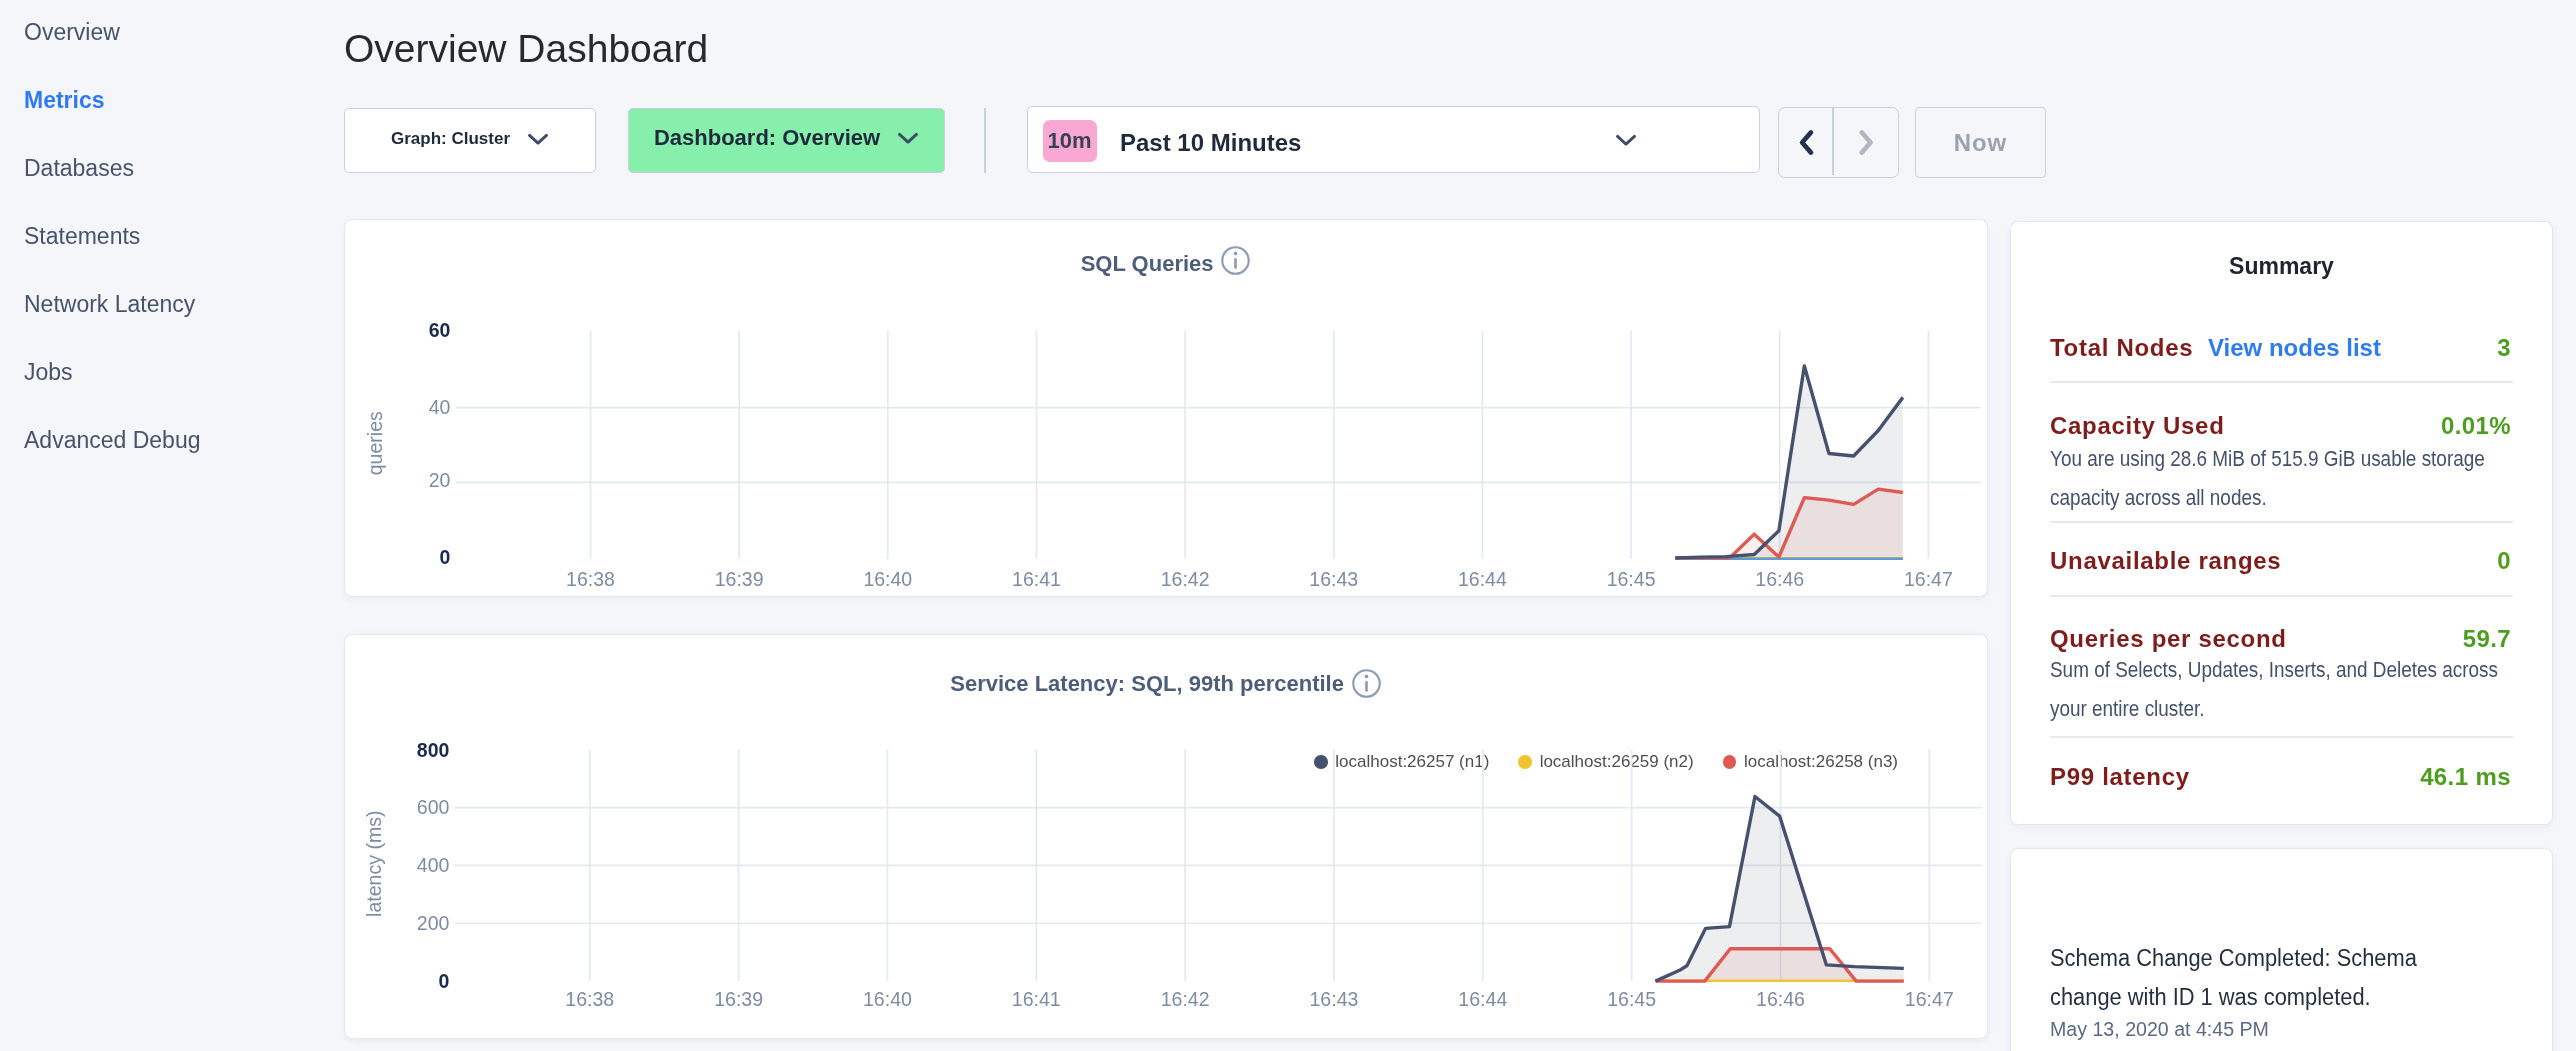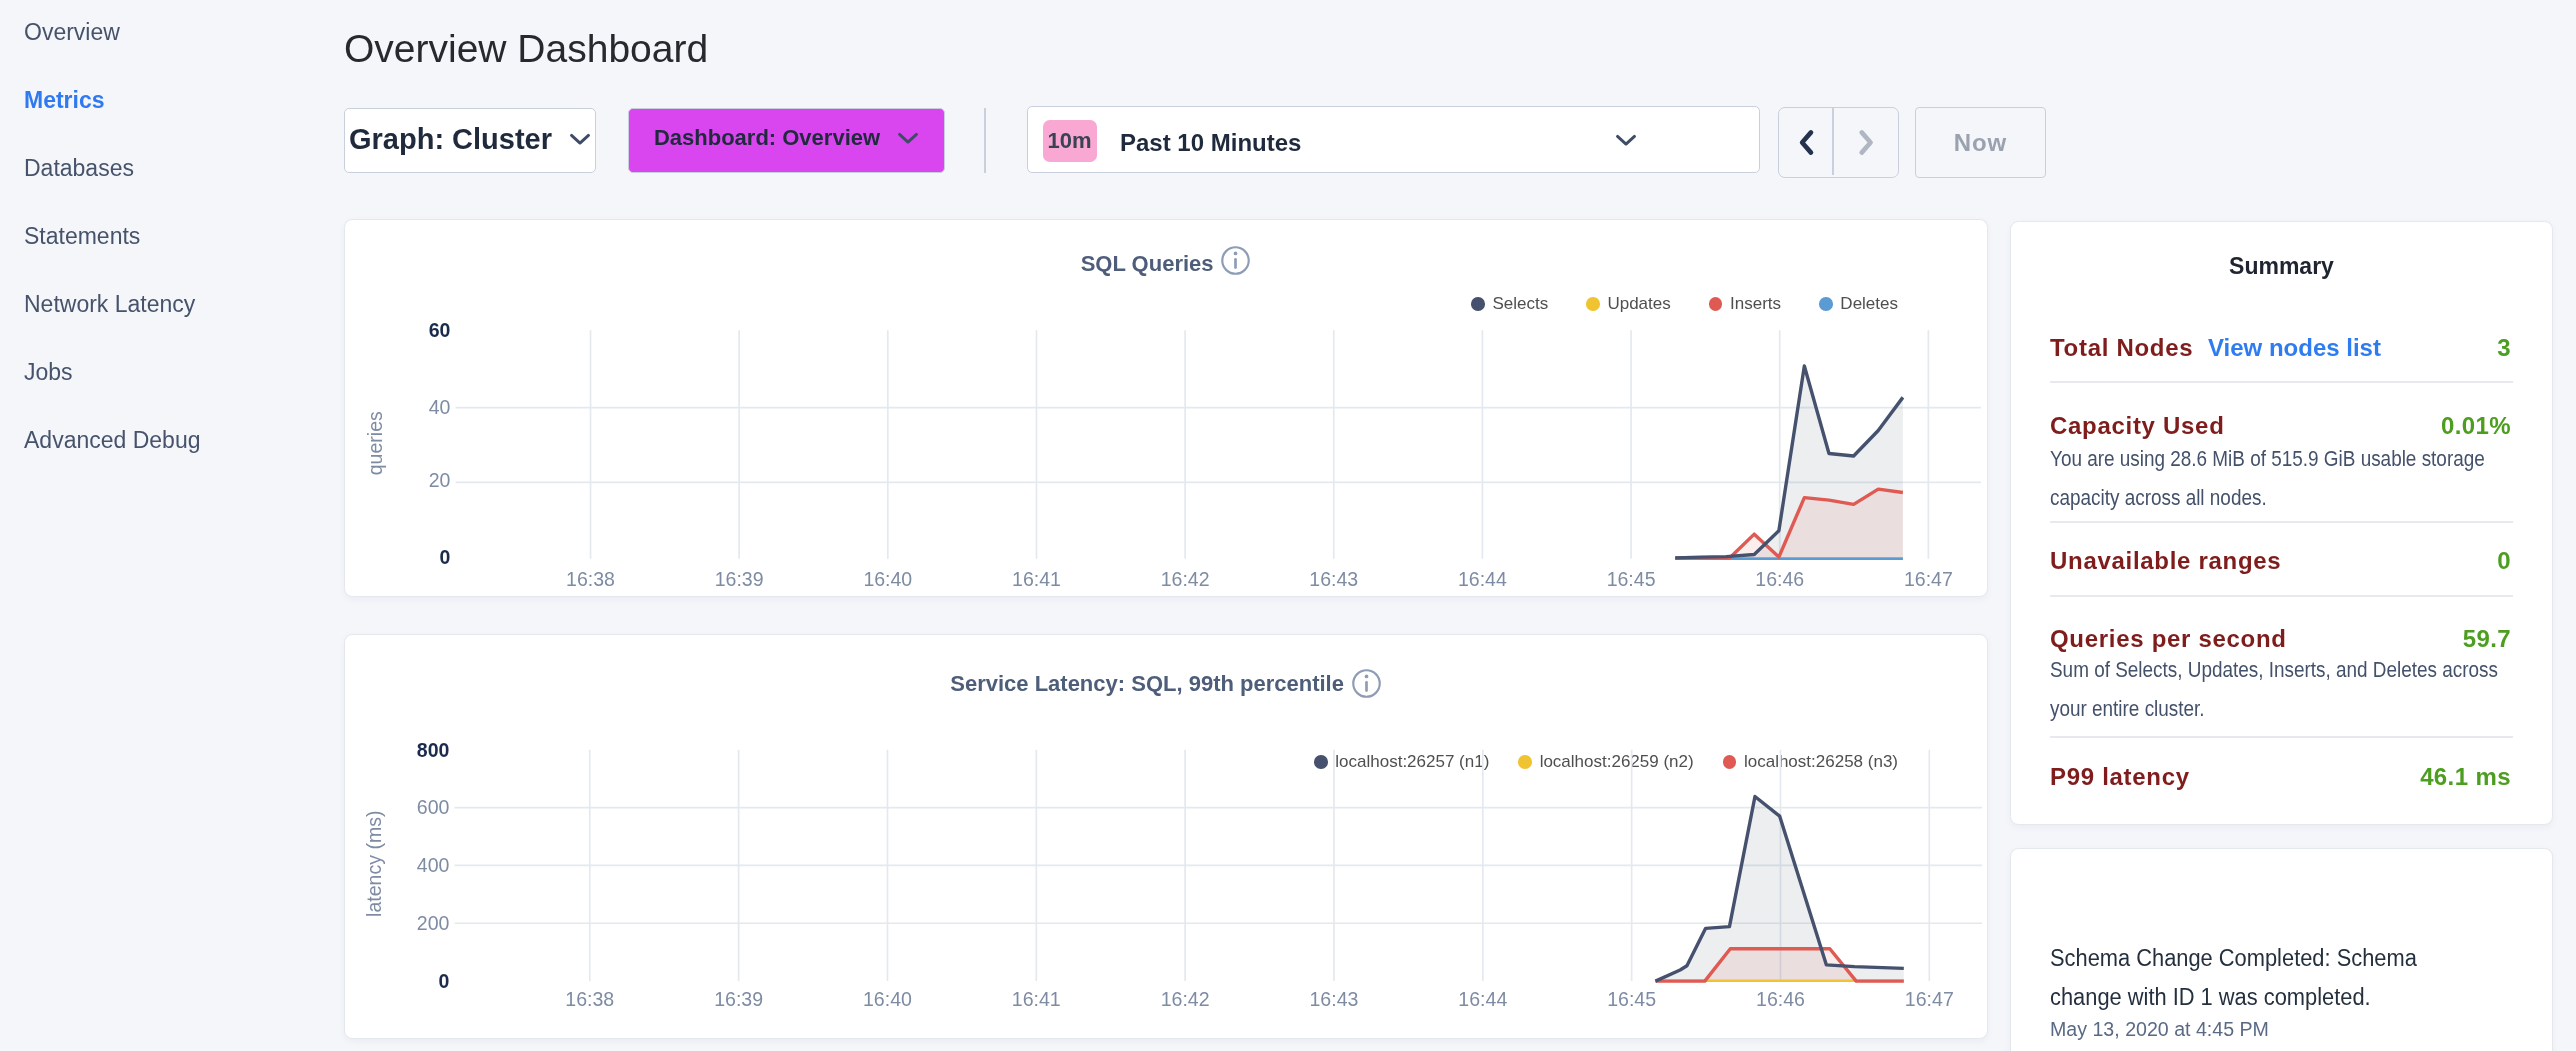--- a/index.html
+++ b/index.html
@@ -27,26 +27,26 @@
   <div class="abs nav active" style="left:24px; top:89px;">Metrics</div>
   <div class="abs nav" style="left:24px; top:157px;">Databases</div>
   <div class="abs nav" style="left:24px; top:225px;">Statements</div>
   <div class="abs nav" style="left:24px; top:293px;">Network Latency</div>
   <div class="abs nav" style="left:24px; top:361px;">Jobs</div>
   <div class="abs nav" style="left:24px; top:429px;">Advanced Debug</div>
 
   <div class="abs" style="left:344px; top:29px; font-size:39px; line-height:39px; color:#26292e;">Overview Dashboard</div>
 
   <div class="abs" style="left:344px; top:108px; width:252px; height:65px; background:#fff; border:1.7px solid #c9cfdc; border-radius:5.1px; display:flex; align-items:center; justify-content:center; padding-bottom:2.6px;">
-    <span class="ddtext" style="font-size:29px;">Graph: Cluster</span>
+    <span class="ddtext" style="font-size:17px;">Graph: Cluster</span>
     <svg width="22" height="14.5" viewBox="0 0 26 17" style="margin-left:17px;">
         <path d="M3 4 L13 13 L23 4" stroke="#3e4c66" stroke-width="3.5" fill="none" stroke-linecap="round" stroke-linejoin="round"></path>
       </svg>
   </div>
-  <div class="abs" style="left:628px; top:108px; width:317px; height:65px; background:#d946ef; border:1.7px solid #c9cfdc; border-radius:5.1px; display:flex; align-items:center; justify-content:center; padding-bottom:5px;">
+  <div class="abs" style="left:628px; top:108px; width:317px; height:65px; background:#86efac; border:1.7px solid #c9cfdc; border-radius:5.1px; display:flex; align-items:center; justify-content:center; padding-bottom:5px;">
     <span class="ddtext">Dashboard: Overview</span>
     <svg width="22" height="14.5" viewBox="0 0 26 17" style="margin-left:17px;">
         <path d="M3 4 L13 13 L23 4" stroke="#3e4c66" stroke-width="3.5" fill="none" stroke-linecap="round" stroke-linejoin="round"></path>
       </svg>
   </div>
   <div class="abs" style="left:984px; top:108px; width:1.7px; height:65px; background:#c9cfdc;"></div>
 
   <div class="abs" style="left:1027px; top:106px; width:733px; height:67px; background:#fff; border:1.7px solid #c9cfdc; border-radius:5.1px;">
     <div class="abs" style="left:14.5px; top:12.8px; width:54px; height:42px; background:#f9a8d4; border-radius:6.8px; display:flex; align-items:center; justify-content:center; font-size:22px; font-weight:bold; color:#3a4354;">10m</div>
     <div class="abs" style="left:92px; top:4.3px; height:64px; display:flex; align-items:center; font-size:24px; font-weight:bold; color:#1f2a3c;">Past 10 Minutes</div>
@@ -66,26 +66,20 @@
   <div class="abs" style="left:1915px; top:107px; width:131px; height:71px; background:transparent; border:1.7px solid #c9cfdc; border-radius:4px; display:flex; align-items:center; justify-content:center; font-size:24px; font-weight:bold; color:#9aa2af; letter-spacing:0.9px;">Now</div>
 
   <div class="card" style="left:344px; top:219px; width:1644px; height:378px;"></div>
   <div class="abs" style="left:344px; top:245px; width:1644px; display:flex; align-items:flex-start; justify-content:center;">
     <span class="ctitle" style="line-height:37px;">SQL Queries</span>
     <svg width="31" height="31" viewBox="0 0 37 37" style="margin-left:6.8px;">
       <circle cx="18.5" cy="18.5" r="15.8" stroke="#8e9cb5" stroke-width="2.6" fill="none"></circle>
       <rect x="16.9" y="15.5" width="3.2" height="13" rx="1.6" fill="#8e9cb5"></rect>
       <circle cx="18.5" cy="10" r="2.2" fill="#8e9cb5"></circle>
     </svg>
-  </div>
-  <div class="legend" style="top:294px;">
-    <div class="it" style="margin-left:38px;"><span class="dot" style="background:#45516d;"></span>Selects</div>
-    <div class="it" style="margin-left:38px;"><span class="dot" style="background:#f0c330;"></span>Updates</div>
-    <div class="it" style="margin-left:38px;"><span class="dot" style="background:#de5a52;"></span>Inserts</div>
-    <div class="it" style="margin-left:38px;"><span class="dot" style="background:#5b9bd3;"></span>Deletes</div>
   </div>
   <svg class="abs" style="left:344px; top:219px;" width="1644" height="378" viewBox="0 0 1933 445" font-family="Liberation Sans, sans-serif">
     <g stroke="#e4e9f0" stroke-width="2">
       <line x1="289" y1="131" x2="289" y2="400"></line>
         <line x1="464" y1="131" x2="464" y2="400"></line>
         <line x1="639" y1="131" x2="639" y2="400"></line>
         <line x1="814" y1="131" x2="814" y2="400"></line>
         <line x1="989" y1="131" x2="989" y2="400"></line>
         <line x1="1164" y1="131" x2="1164" y2="400"></line>
         <line x1="1339" y1="131" x2="1339" y2="400"></line>

